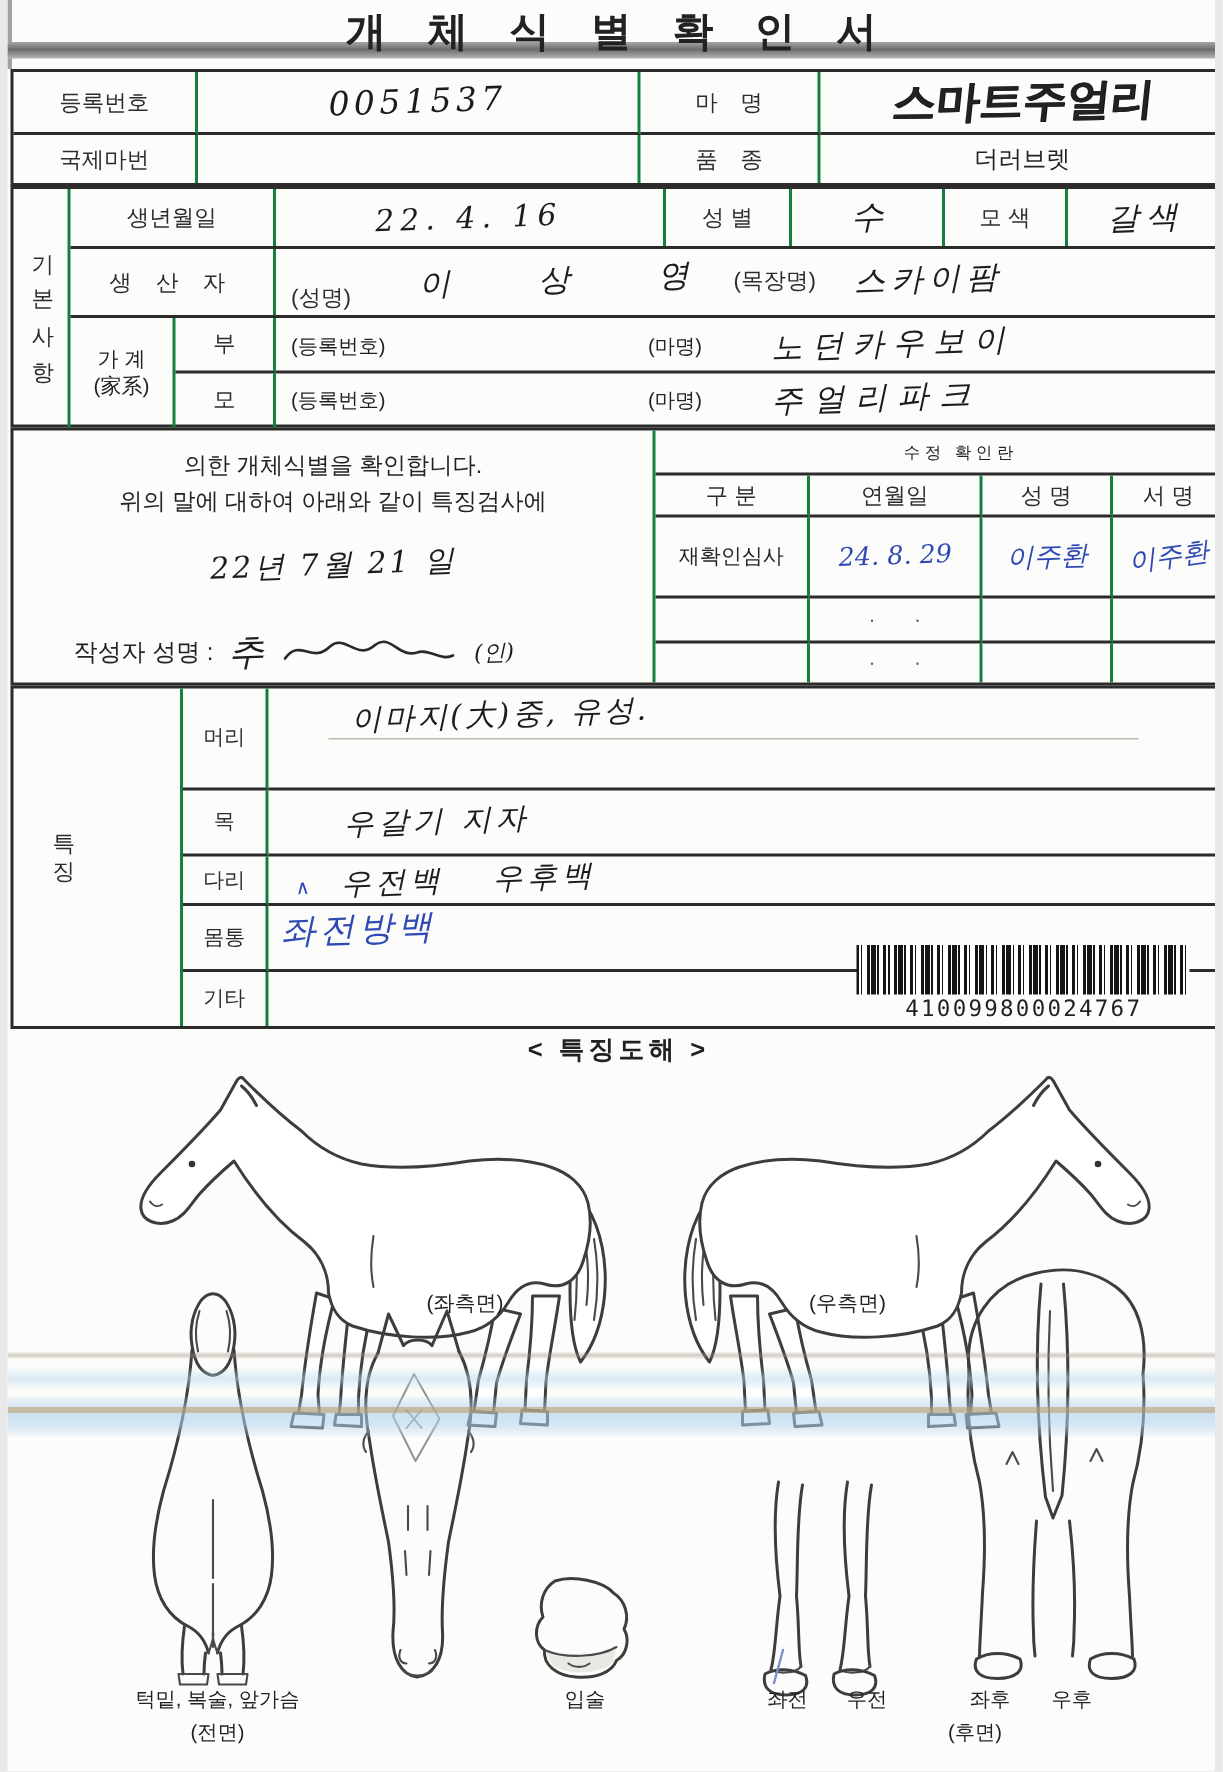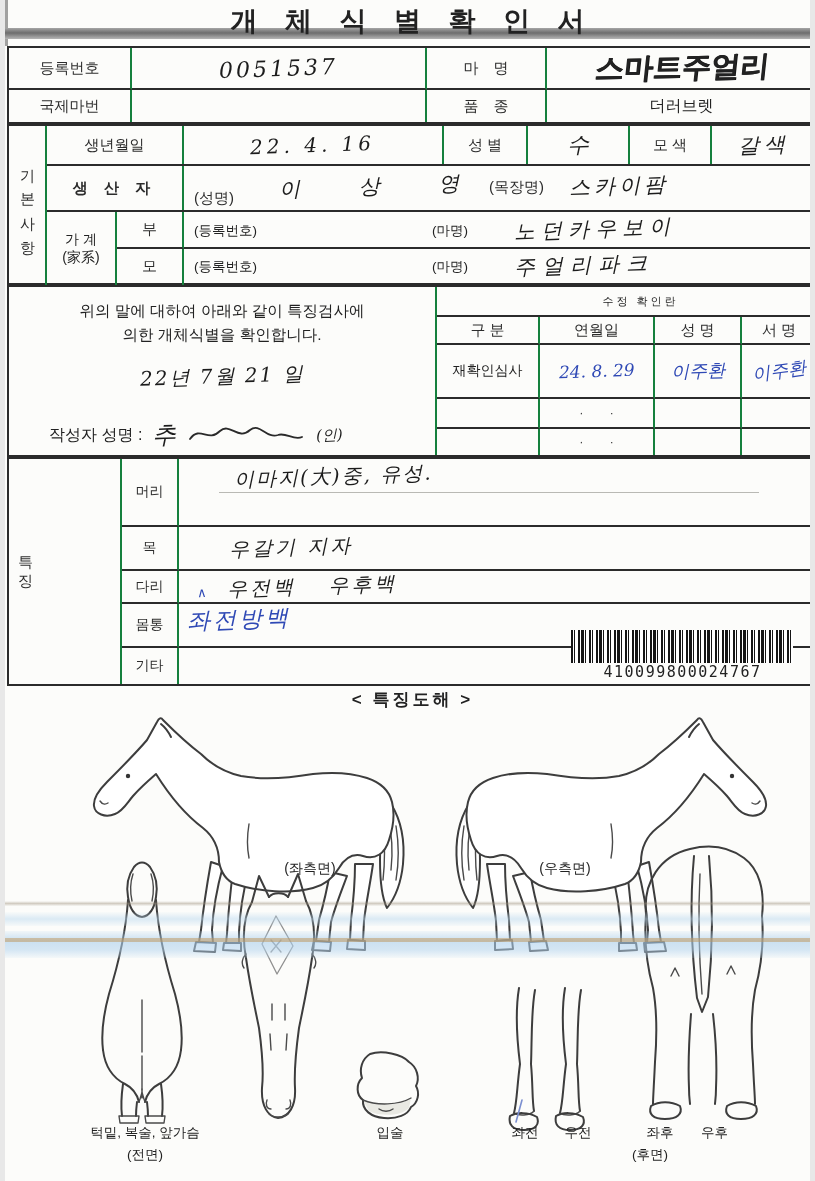--- a/index.html
+++ b/index.html
@@ -66,21 +66,21 @@
         <div class="cell c">
             <span class="hw" style="font-size:22px;">수</span>
           </div>
         <div class="cell c lbl">모 색</div>
         <div class="c">
             <span class="hw" style="font-size:21px;letter-spacing:5px;">갈색</span>
           </div>
       </div>
 
       <div class="rowline" style="height:46px;display:grid;grid-template-columns:137px 1fr;">
-        <div class="cell c lbl" style="letter-spacing:6px;font-weight:bold;">생 산 자</div>
+        <div class="cell c lbl" style="letter-spacing:6px;">생 산 자</div>
         <div style="position:relative;">
           <span class="abs lbl" style="left:10px;top:12px;margin-top:11px;">(성명)</span>
           <span class="abs hw" style="left:95px;top:6px;font-size:21px;letter-spacing:26px;">이  상  영</span>
           <span class="abs lbl" style="left:305px;top:12px;">(목장명)</span>
           <span class="abs hw" style="left:385px;top:6px;font-size:21px;letter-spacing:4px;">스카이팜</span>
         </div>
       </div>
 
       <div style="height:73px;display:grid;grid-template-columns:70px 67px 1fr;grid-template-rows:1fr 1fr;">
         <div class="cell c" style="grid-row:1/3;flex-direction:column;font-size:14px;">
@@ -99,22 +99,22 @@
           <span class="abs small" style="left:248px;top:9px;">(마명)</span>
           <span class="abs hw" style="left:330px;top:2px;font-size:21px;letter-spacing:7px;">주얼리파크</span>
         </div>
       </div>
     </div>
   </div>
 
   <div class="abs bordered" style="left:2px;top:285px;width:811px;height:172px;display:grid;grid-template-columns:428px 1fr;">
     <div class="cell" style="position:relative;">
       <div class="abs" style="left:0;top:12px;width:100%;text-align:center;font-size:15.5px;line-height:1.55;">
+        <div>의한 개체식별을 확인합니다.</div>
         <div>위의 말에 대하여 아래와 같이 특징검사에</div>
-        <div>의한 개체식별을 확인합니다.</div>
       </div>
       <div class="abs" style="left:0;top:76px;width:100%;text-align:center;">
         <span class="hw" style="font-size:20px;letter-spacing:2px;">22년  7월 21 일</span>
       </div>
       <div class="abs" style="left:40px;top:132px;display:flex;align-items:center;gap:10px;">
         <span style="font-size:16px;">작성자 성명 :</span>
         <span class="hw" style="font-size:24px;">추</span>
         <svg width="120" height="28" viewBox="0 0 120 28">
           <path d="M4,18 C14,4 22,22 34,10 C44,1 52,20 64,9 C74,1 80,18 92,14 C100,11 108,20 116,16" class="st" style="stroke:#2a2a2a;stroke-width:1.8;fill:none;"></path>
         </svg>
@@ -147,21 +147,21 @@
 
         <div class="cell c"></div>
         <div class="cell c" style="font-size:13px;color:#444;">·　　·</div>
         <div class="cell c"></div>
         <div class="c"></div>
       </div>
     </div>
   </div>
 
   <div class="abs bordered" style="left:2px;top:457px;width:811px;height:229px;display:grid;grid-template-columns:113px 57px 1fr;grid-template-rows:68px 44px 33px 44px 1fr;">
-    <div class="cell c lbl" style="grid-row:1/6;letter-spacing:26px;padding-left:9px;">특　징</div>
+    <div class="cell c lbl" style="grid-row:1/6;letter-spacing:26px;padding-left:26px;">특　징</div>
 
     <div class="cell rowline c lbl" style="font-size:14px;">머리</div>
     <div class="rowline" style="position:relative;">
       <span class="abs hw" style="left:55px;top:4px;font-size:20px;letter-spacing:2px;">이마지(大)중, 유성.</span>
       <div class="abs" style="left:40px;top:33px;width:540px;border-top:1px solid #b9b9b4;"></div>
     </div>
 
     <div class="cell rowline c lbl" style="font-size:14px;">목</div>
     <div class="rowline" style="position:relative;">
       <span class="abs hw" style="left:50px;top:7px;font-size:20px;letter-spacing:3px;">우갈기 지자</span>

